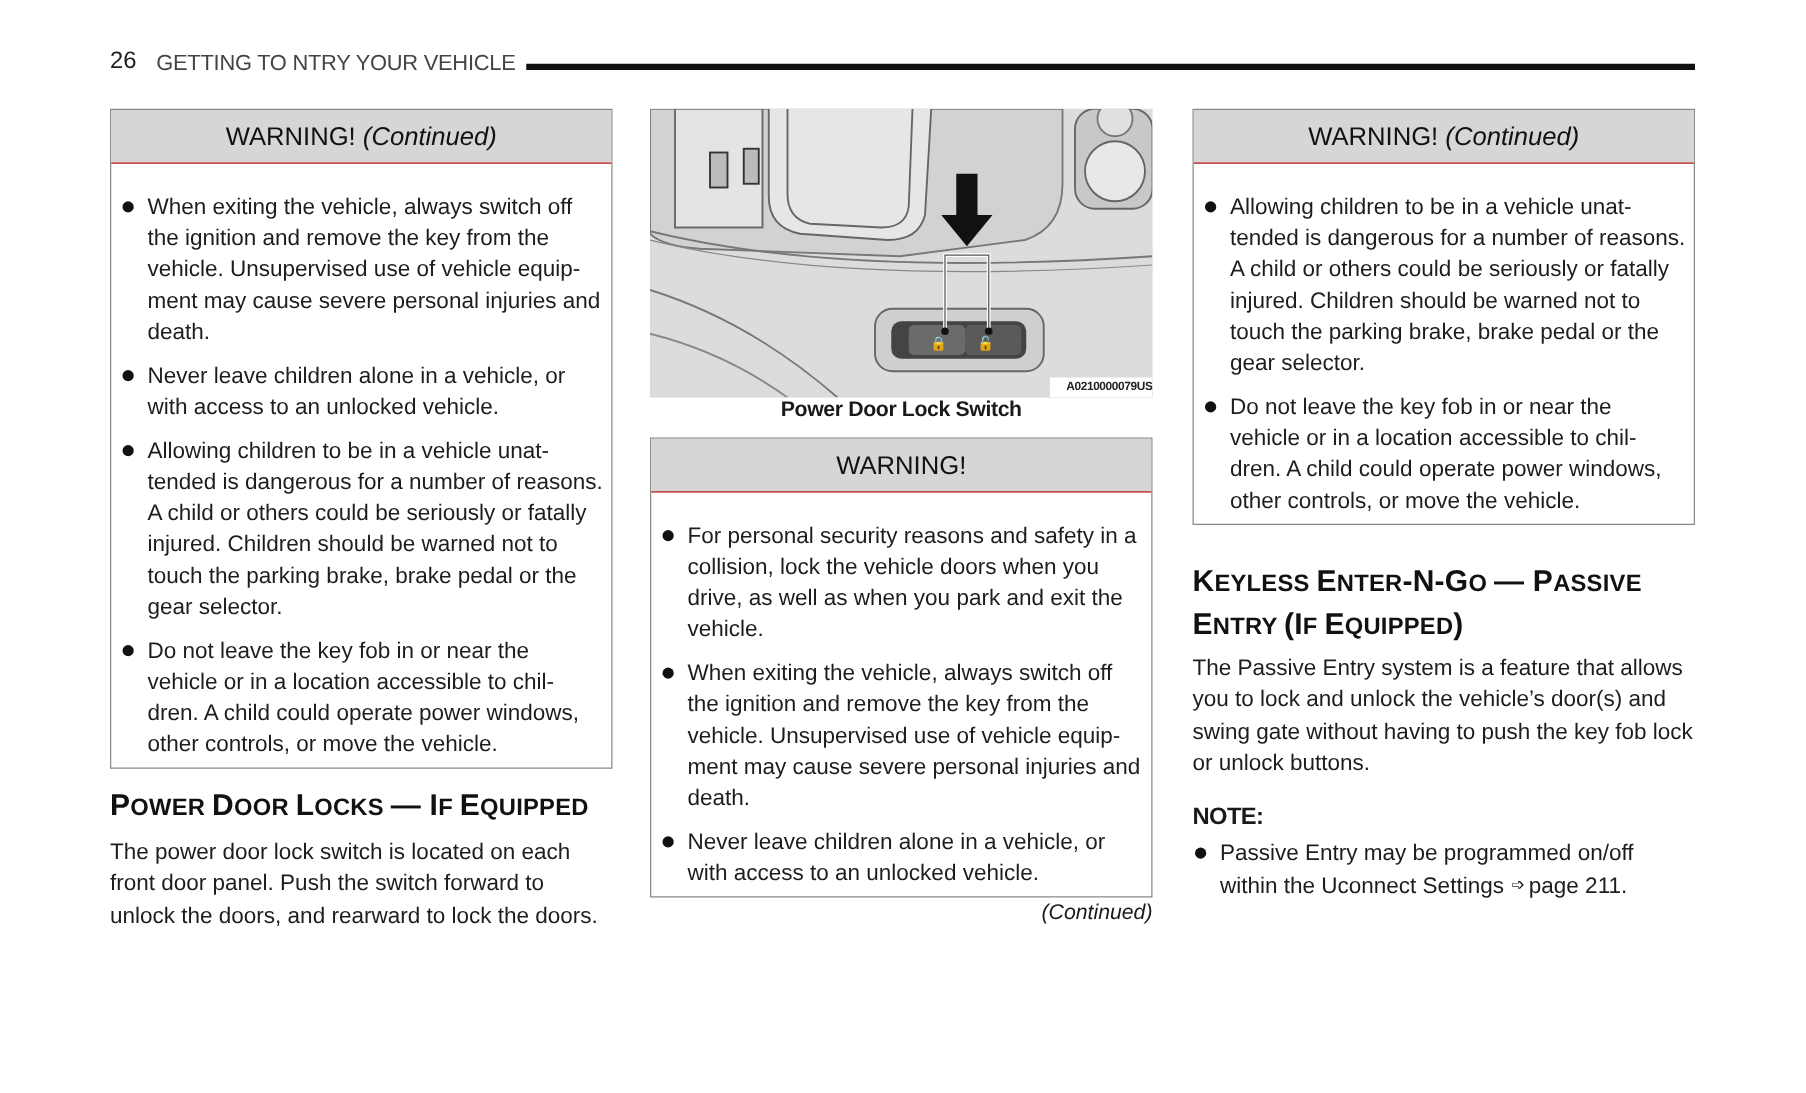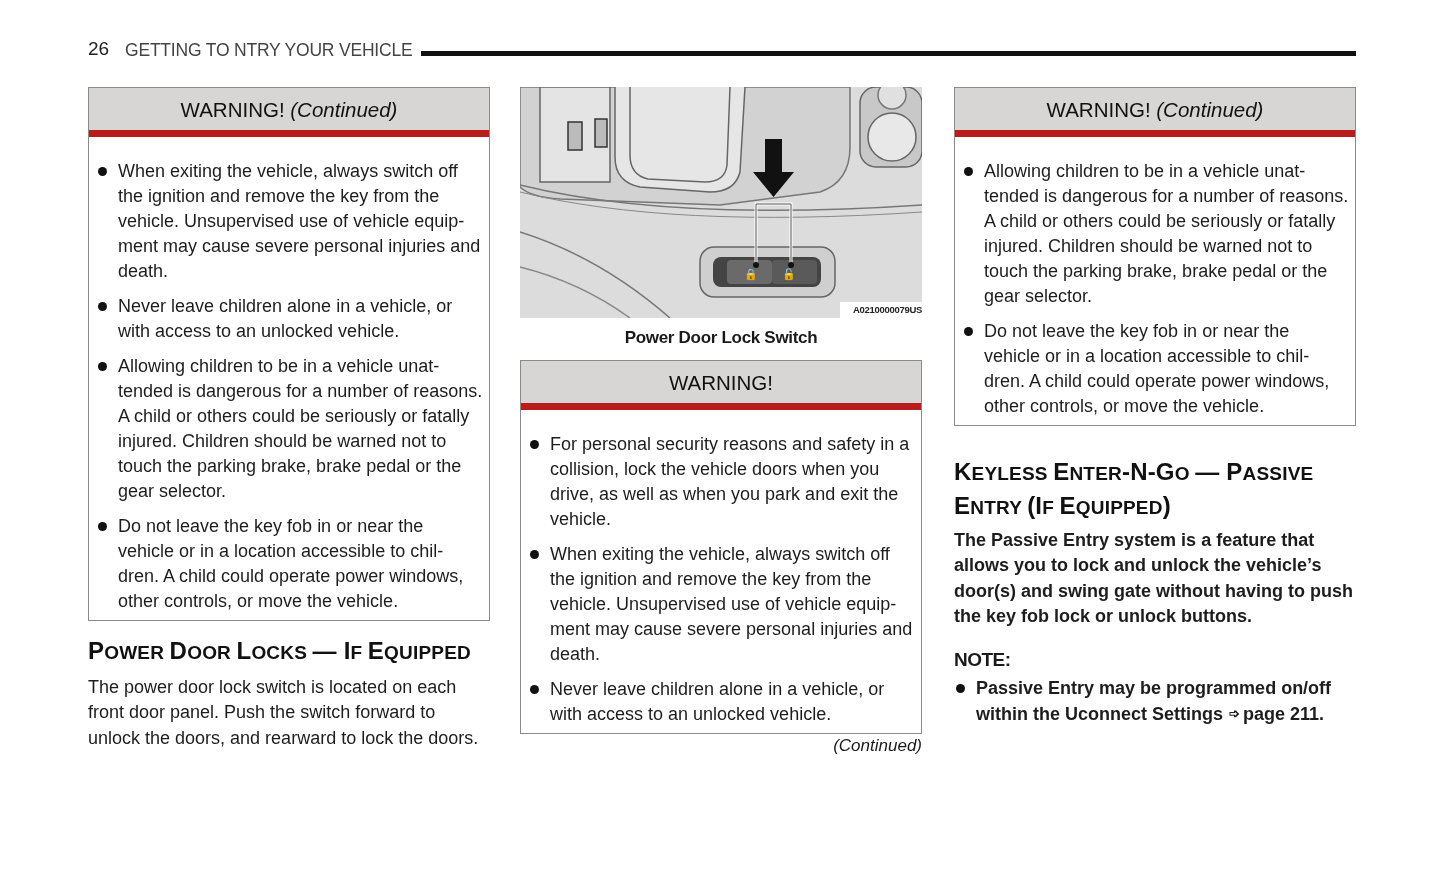--- a/index.html
+++ b/index.html
@@ -9,35 +9,35 @@
   .page-num { position:absolute; left:0; top:0; font-size:19px; color:#222; }
   .section-title { position:absolute; left:37px; top:2px; font-size:17.5px; color:#444; letter-spacing:-0.2px; }
   .header-rule { position:absolute; left:333px; top:13px; width:935px; height:5px; background:#111; }
 
   .col { position:absolute; top:87px; width:402px; }
   .col1 { left:88px; }
   .col2 { left:520px; }
   .col3 { left:954px; }
 
   .warn-box { border:1px solid #8a8a8a; background:#fff; }
-  .warn-head { background:#d7d6d4; border-bottom:7px solid #b91c1c; height:42px; line-height:43px;
+  .warn-head { background:#d7d6d4; border-bottom:1px solid #b91c1c; height:42px; line-height:43px;
                text-align:center; font-size:20.5px; color:#111; }
   .warn-head .cont { font-style:italic; }
   .warn-body { padding:22px 6px 6px 8px; }
   ul.bullets { list-style:none; margin:0; padding:0; }
   ul.bullets li { position:relative; padding-left:21px; font-size:18px; line-height:25px; margin:0 0 10px 0; color:#1d1d1d; }
   ul.bullets li:last-child { margin-bottom:0; }
   .dot { position:absolute; left:1px; top:8px; width:9px; height:9px; border-radius:50%; background:#111; }
 
   .h-sc { font-weight:bold; font-size:24px; line-height:32px; color:#111; margin:0; letter-spacing:0.2px; }
   .h-sc .sm { font-size:19px; }
   p.body { font-size:18px; line-height:25.3px; margin:0; color:#1d1d1d; }
 
   .figure { width:402px; height:231px; background:#d9d9d9; position:relative; overflow:hidden; }
-  .caption { text-align:center; font-weight:bold; font-size:17px; margin-top:10px; letter-spacing:-0.3px; }
+  .caption { text-align:center; font-weight:bold; font-size:17px; margin-top:0; letter-spacing:-0.3px; }
   .contd { text-align:right; font-style:italic; font-size:17px; margin-top:2px; }
   .note-label { font-size:19px; margin:20px 0 5px 0; letter-spacing:-0.5px;font-weight:bold; }
   .arrow-ref { font-size:13px; vertical-align:2px; margin:0 3px 0 6px; }
 </style>
 </head>
 <body>
 
 <div class="header">
   <span class="page-num">26</span>
   <span class="section-title">GETTING TO NTRY YOUR VEHICLE</span>
@@ -133,19 +133,19 @@
         <li><span class="dot"></span><span>Allowing children to be in a vehicle unat-tended is dangerous for a number of reasons. A child or others could be seriously or fatally injured. Children should be warned not to touch the parking brake, brake pedal or the gear selector.</span></li>
         <li><span class="dot"></span><span>Do not leave the key fob in or near the vehicle or in a location accessible to chil-dren. A child could operate power windows, other controls, or move the vehicle.</span></li>
       </ul>
     </div>
   </div>
 
   <h2 class="h-sc" style="margin-top:30px;">
     <span>K</span><span class="sm">EYLESS </span><span>E</span><span class="sm">NTER</span><span>-N-G</span><span class="sm">O </span><span>— P</span><span class="sm">ASSIVE</span><br>
     <span>E</span><span class="sm">NTRY </span><span>(I</span><span class="sm">F </span><span>E</span><span class="sm">QUIPPED</span><span>)</span>
   </h2>
-  <p class="body" style="margin-top:4px;font-weight:bold;">The Passive Entry system is a feature that allows you to lock and unlock the vehicle’s door(s) and swing gate without having to push the key fob lock or unlock buttons.</p>
+  <p class="body" style="margin-top:4px;">The Passive Entry system is a feature that allows you to lock and unlock the vehicle’s door(s) and swing gate without having to push the key fob lock or unlock buttons.</p>
 
   <div class="note-label">NOTE:</div>
-  <ul class="bullets" style="margin-left:1px;font-weight:bold;">
+  <ul class="bullets" style="margin-left:1px;">
     <li style="margin-bottook:5px;"><span class="dot"></span><span>Passive Entry may be programmed on/off within the Uconnect Settings</span><span class="arrow-ref">➩</span><span>page 211.</span></li>
   </ul>
 </div>
 
 </body></html>

